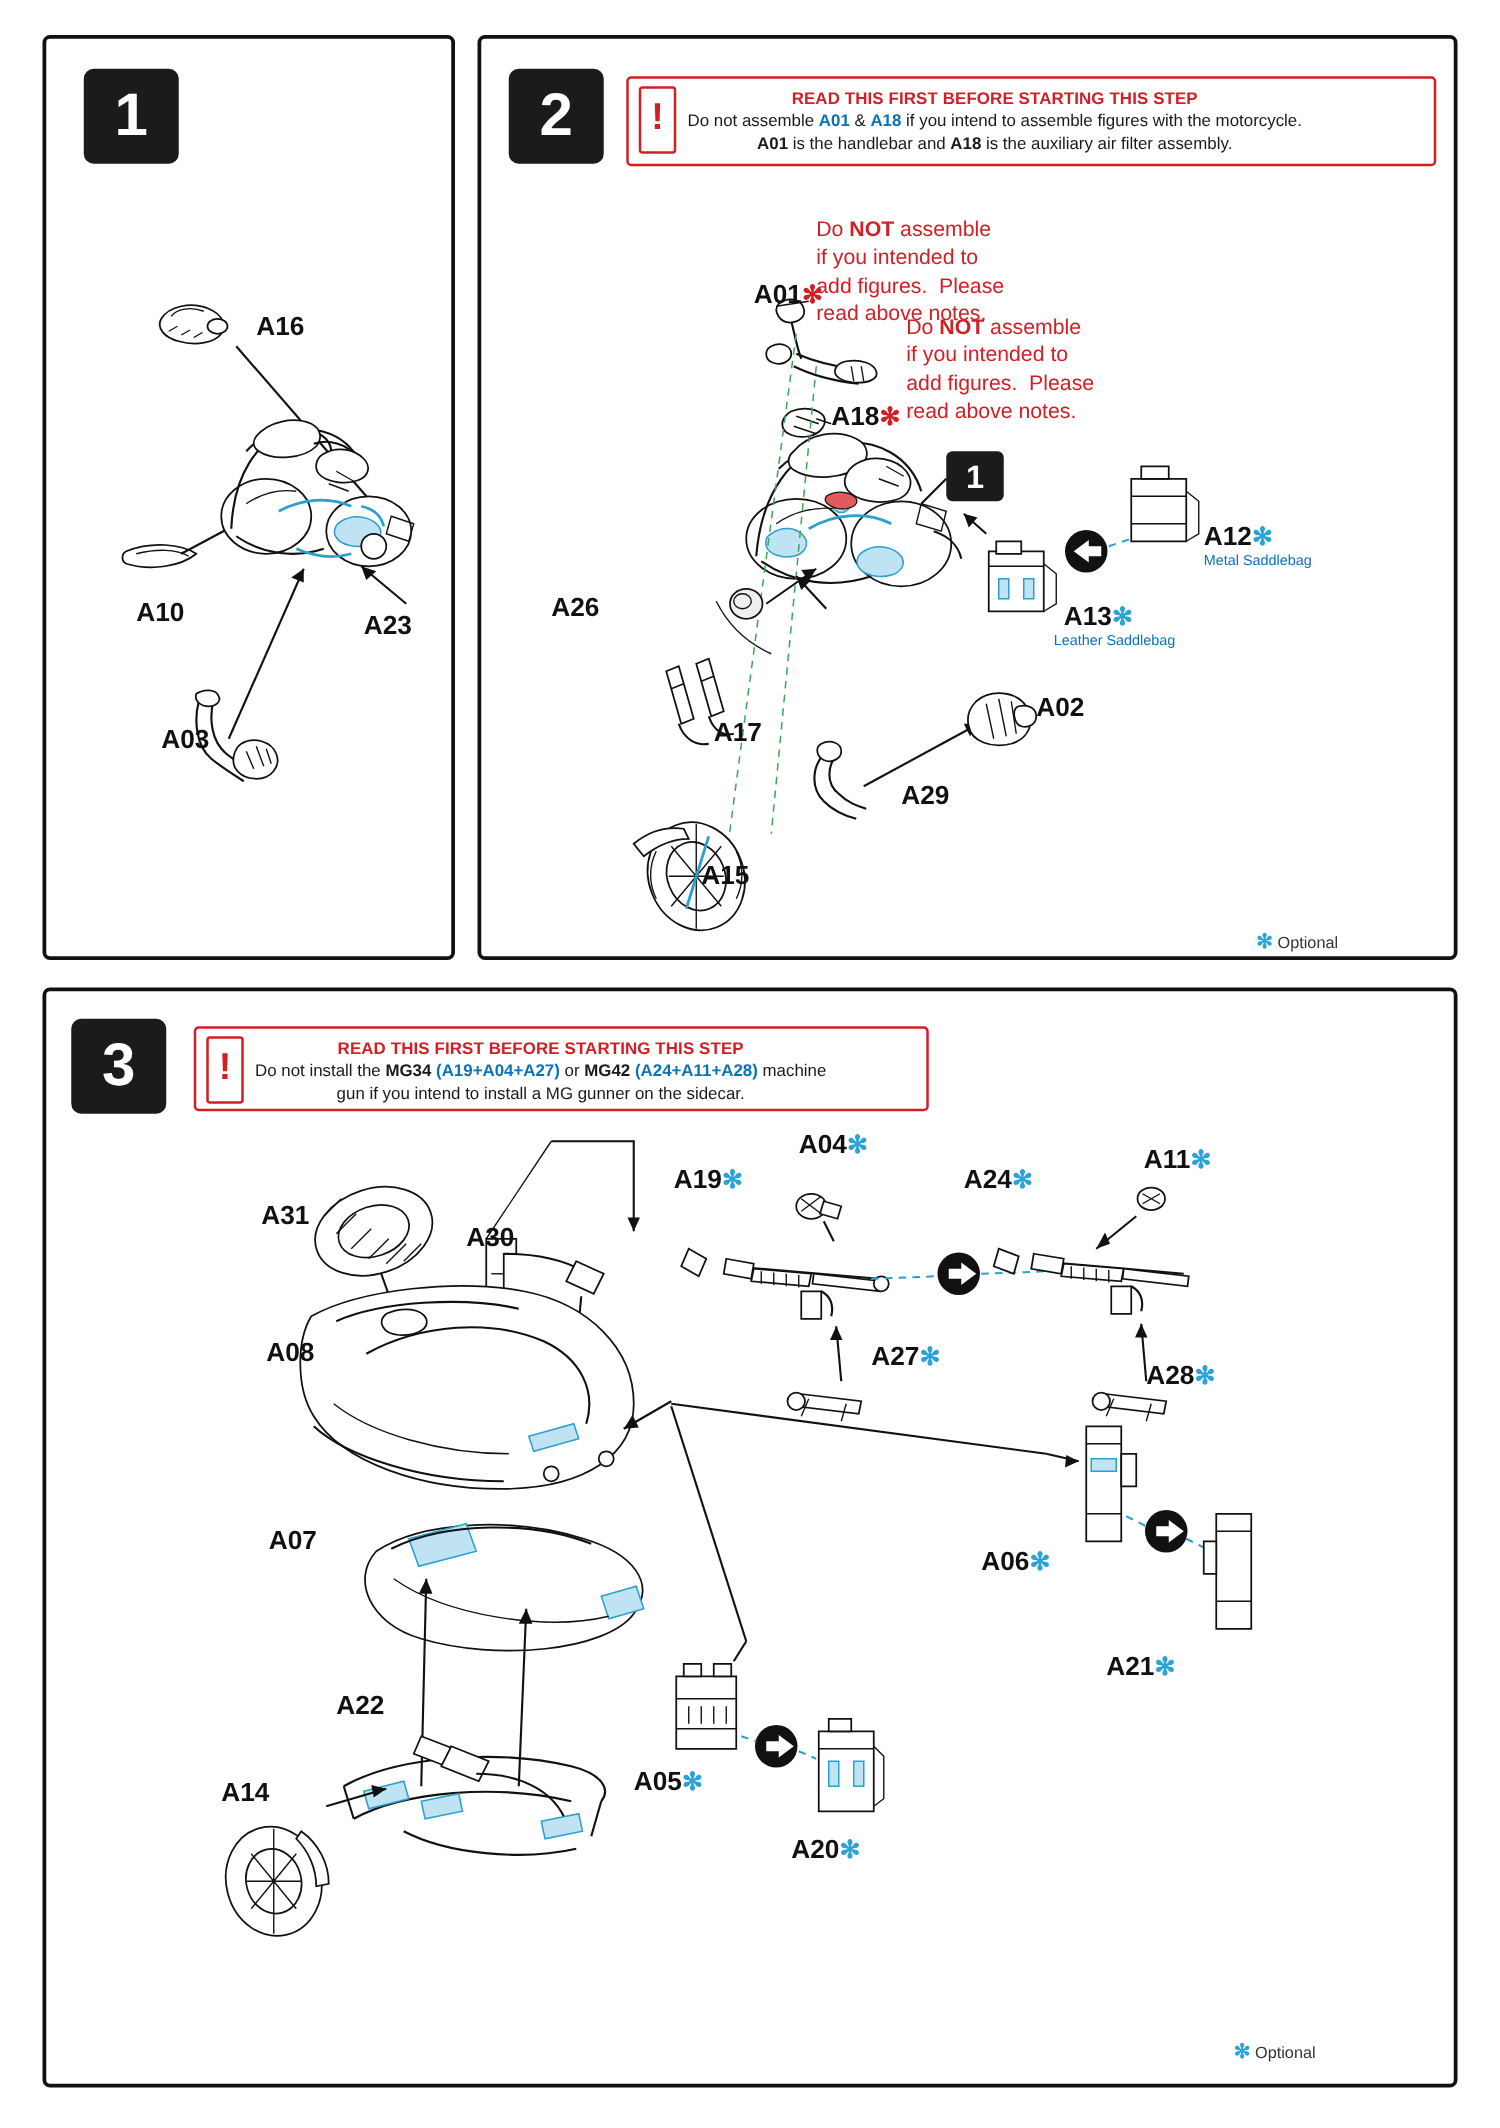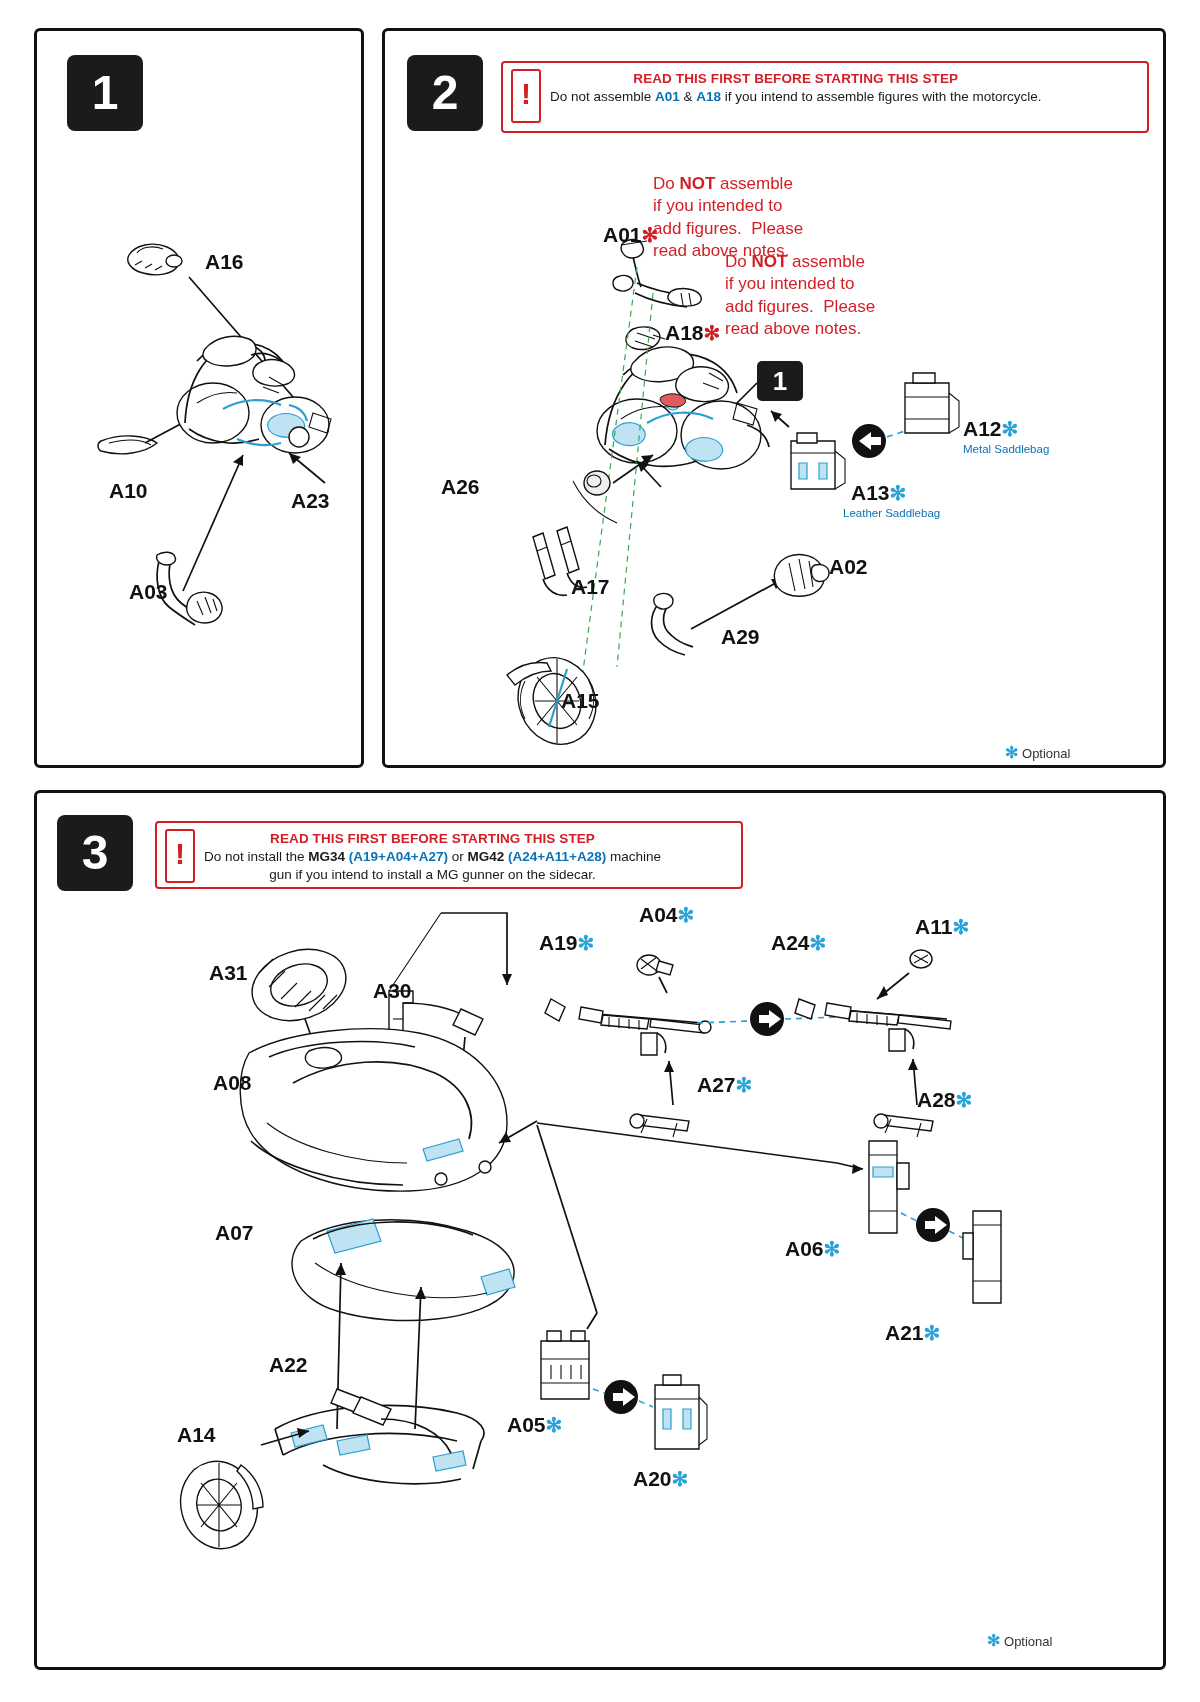--- a/index.html
+++ b/index.html
@@ -179,20 +179,23 @@
   <div class="step-badge" id="badge-2">2</div>
   <div class="step-badge" id="badge-inline-1">1</div>
 
   <div class="warn-box" id="warn-2">
     <div class="warn-icon">!</div>
     <div class="warn-text">
       <div class="warn-title">READ THIS FIRST BEFORE STARTING THIS STEP</div>
       <div>
         <span>Do not assemble </span><span class="bluepart">A01</span><span> &amp; </span><span class="bluepart">A18</span><span> if you intend to assemble figures with the motorcycle.</span>
       </div>
+      <div>
+        <span class="b">A01</span><span> is the handlebar and </span><span class="b">A18</span><span> is the auxiliary air filter assembly.</span>
+      </div>
     </div>
   </div>
 
   <svg class="art" width="784" height="740" viewBox="0 0 784 740">
 
     <g>
       <path class="ln" d="M246 218 c4 14 6 28 10 38"></path>
       <path class="white" d="M238 212 c8-6 18-4 20 4 c2 6-4 11-11 11 c-8 0-14-9-9-15 z"></path>
       <path class="ln" d="M252 252 c14 6 30 10 46 12"></path>
       <path class="ln" d="M250 262 c16 8 34 12 52 14"></path>

